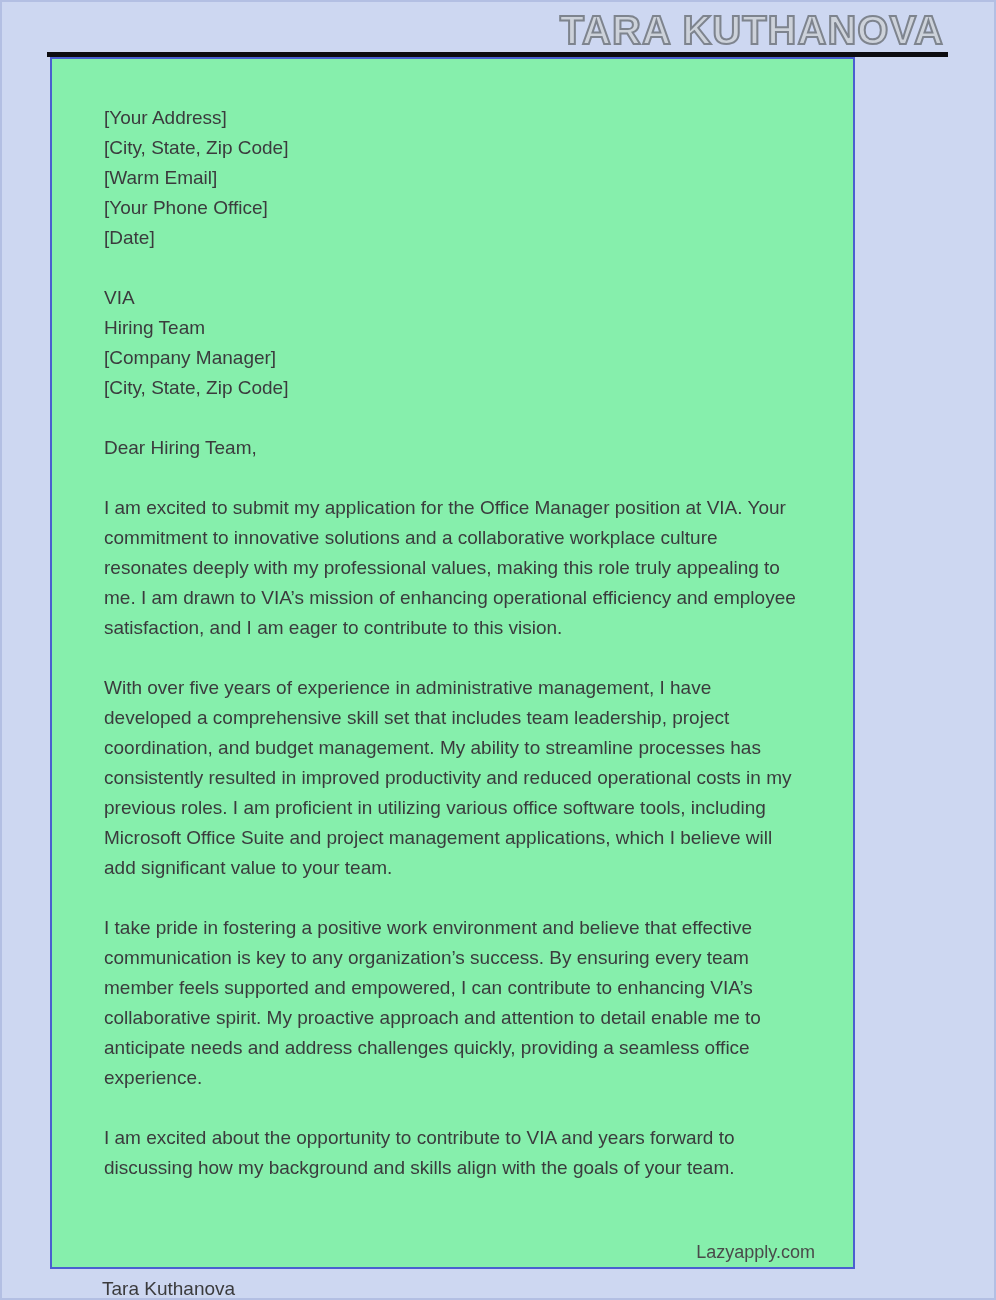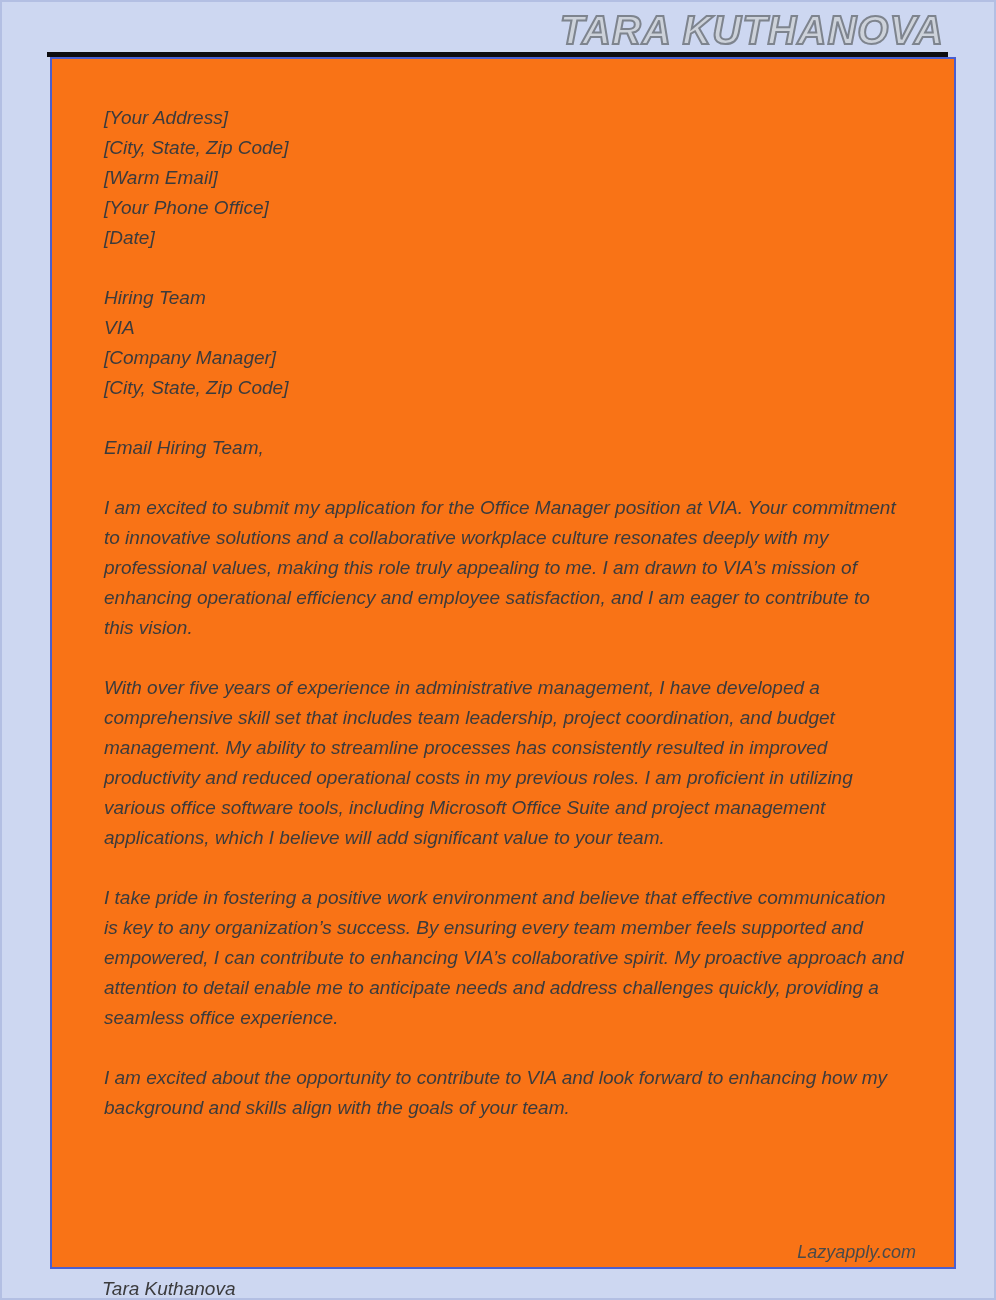--- a/index.html
+++ b/index.html
@@ -1,15 +1,15 @@
 <!DOCTYPE html>
 <html><head>
 <meta charset="utf-8">
 <style>
-  * { margin: 0; padding: 0; box-sizing: border-box; font-style: italic; }
+  * { margin: 0; padding: 0; box-sizing: border-box; }
   html, body { width: 996px; height: 1300px; }
   body {
     position: relative;
     background: #cdd7f1;
     font-family: "Liberation Sans", sans-serif;
     overflow: hidden;
     border: 2px solid #b3bfe3;
   }
   .header-name {
     position: absolute;
@@ -28,23 +28,23 @@
     left: 45px;
     width: 901px;
     height: 5px;
     background: #0c0c10;
     z-index: 3;
   }
   .paper {
     position: absolute;
     top: 55px;
     left: 48px;
-    width: 906px;
+    width: 805px;
     height: 1212px;
-    background: #f97316;
+    background: #86efac;
     border: 2px solid #4a5fd0;
     padding: 44px 50px 0 52px;
     font-size: 19px;
     line-height: 30px;
     color: #3b3b3d;
     overflow: visible;
   }
   .block { margin-bottom: 30px; }
   .para { margin-bottom: 30px; }
   .line { display: block; }
@@ -77,30 +77,30 @@
 
   <div class="block">
     <span class="line">[Your Address]</span>
     <span class="line">[City, State, Zip Code]</span>
     <span class="line">[Warm Email]</span>
     <span class="line">[Your Phone Office]</span>
     <span class="line">[Date]</span>
   </div>
 
   <div class="block">
+    <span class="line">VIA</span>
     <span class="line">Hiring Team</span>
-    <span class="line">VIA</span>
     <span class="line">[Company Manager]</span>
     <span class="line">[City, State, Zip Code]</span>
   </div>
 
-  <div class="block">Email Hiring Team,</div>
+  <div class="block">Dear Hiring Team,</div>
 
   <p class="para">I am excited to submit my application for the Office Manager position at VIA. Your commitment to innovative solutions and a collaborative workplace culture resonates deeply with my professional values, making this role truly appealing to me. I am drawn to VIA’s mission of enhancing operational efficiency and employee satisfaction, and I am eager to contribute to this vision.</p>
   <p class="para">With over five years of experience in administrative management, I have developed a comprehensive skill set that includes team leadership, project coordination, and budget management. My ability to streamline processes has consistently resulted in improved productivity and reduced operational costs in my previous roles. I am proficient in utilizing various office software tools, including Microsoft Office Suite and project management applications, which I believe will add significant value to your team.</p>
   <p class="para">I take pride in fostering a positive work environment and believe that effective communication is key to any organization’s success. By ensuring every team member feels supported and empowered, I can contribute to enhancing VIA’s collaborative spirit. My proactive approach and attention to detail enable me to anticipate needs and address challenges quickly, providing a seamless office experience.</p>
-  <p class="para">I am excited about the opportunity to contribute to VIA and look forward to enhancing how my background and skills align with the goals of your team.</p>
+  <p class="para">I am excited about the opportunity to contribute to VIA and years forward to discussing how my background and skills align with the goals of your team.</p>
 
 
   <div class="watermark">Lazyapply.com</div>
 </div>
 
 <div class="signature">Tara Kuthanova</div>
 
 </body></html>

